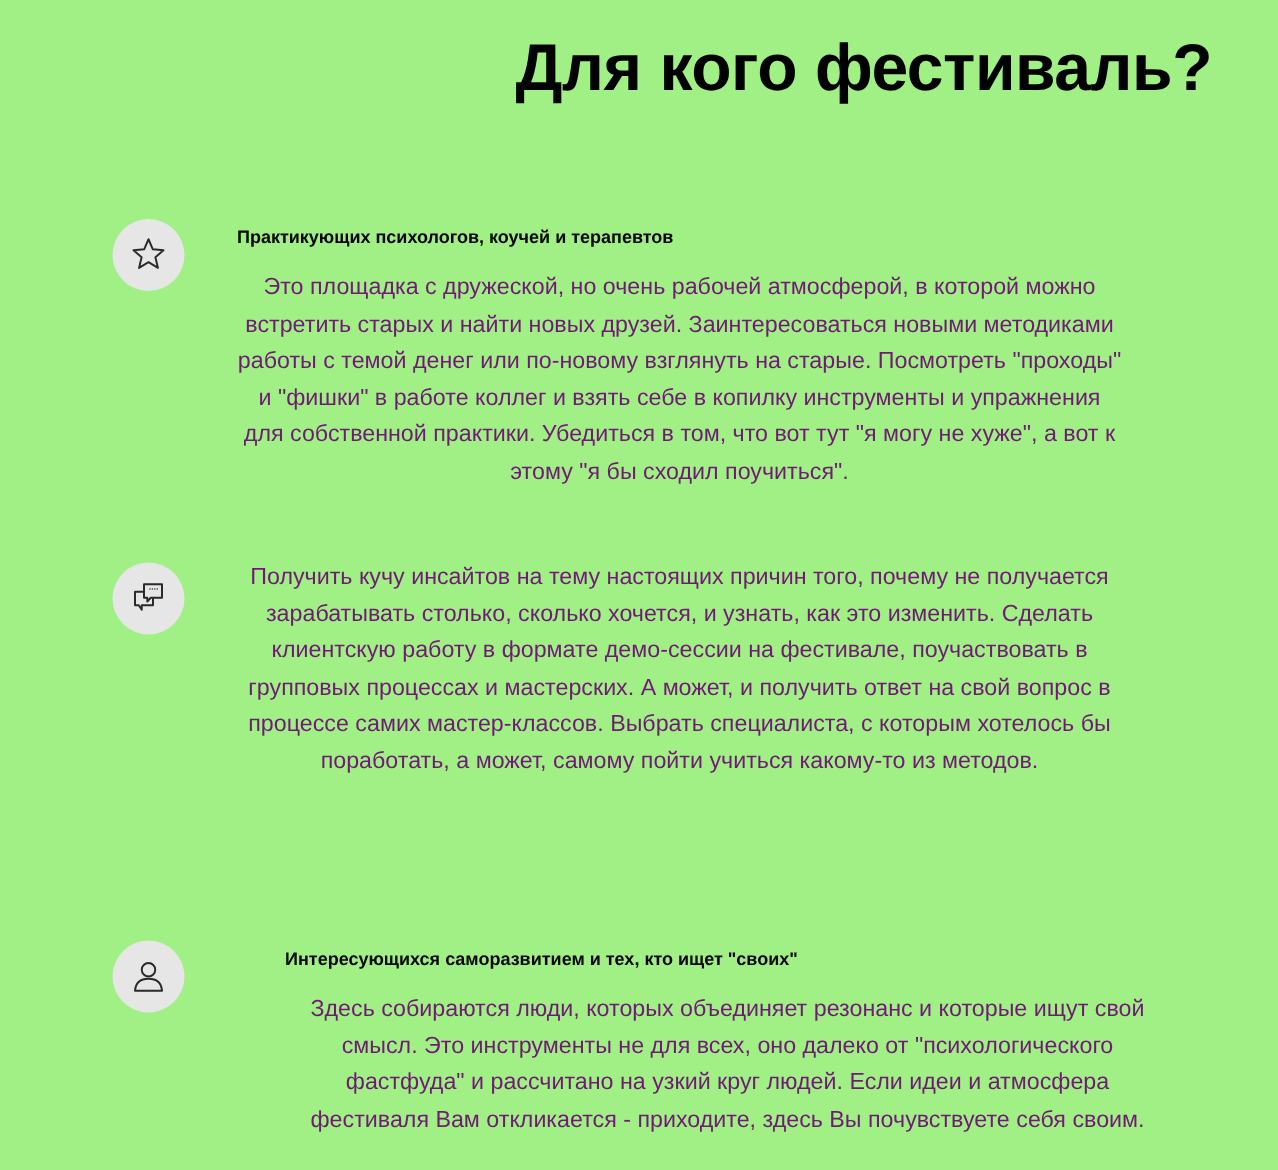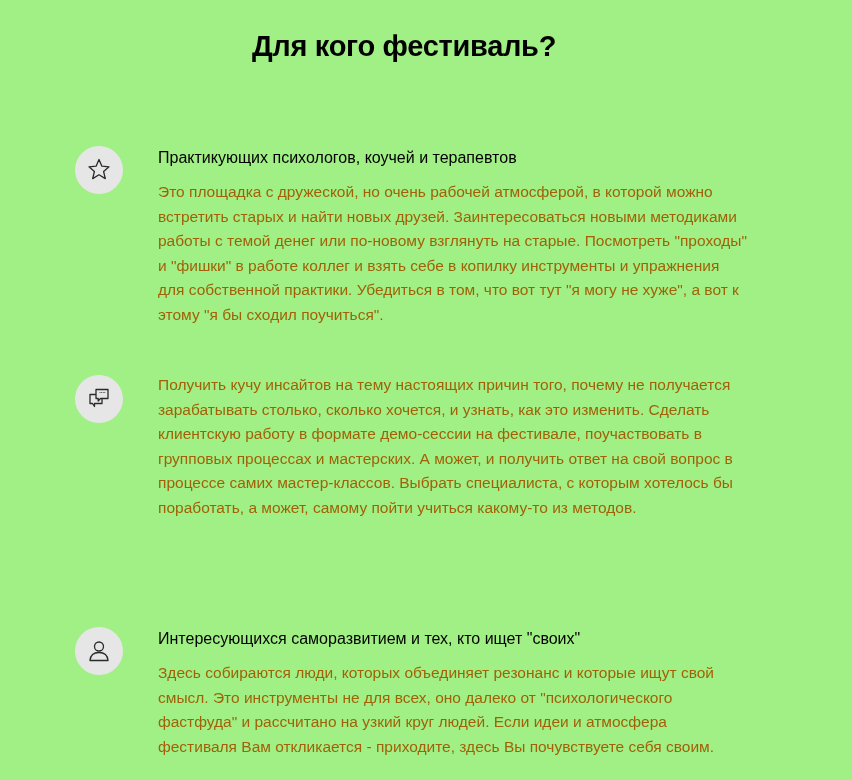--- a/index.html
+++ b/index.html
@@ -13,22 +13,22 @@
     body {
       font-family: "Liberation Sans", "DejaVu Sans", sans-serif;
       color: #000;
       position: relative;
     }
     .page-title {
       position: absolute;
       left: 0;
       top: 22px;
       width: 808px;
-      text-align: center;
-      font-size: 29px;
+      text-align: right;
+      font-size: 44px;
       font-weight: 700;
       line-height: 48px;
       margin: 0;
       letter-spacing: -0.3px;
     }
     .item {
       position: absolute;
       left: 75px;
       width: 680px;
     }
@@ -49,38 +49,39 @@
       height: 28px;
       display: block;
     }
     .item-content {
       position: absolute;
       left: 83px;
       top: 0;
       width: 590px;
     }
     .item-title {
-      font-size: 16px;
-      font-weight: 400;
+      font-size: 12px;
+      font-weight: 700;
       line-height: 24px;
       margin: 0 0 10px 0;
     }
     .item-text {
       font-size: 15.5px;
       font-weight: 400;
       line-height: 24.6px;
-      color: #a16207;
+      color: #701a75;
       margin: 0;
+      text-align: center;
     }
     #item-1 { top: 146px; }
     #item-1 .item-content { top: 0; }
     #item-2 { top: 375px; }
     #item-2 .item-content { top: -2px; }
     #item-3 { top: 627px; }
-    #item-3 .item-content { top: 0; }
+    #item-3 .item-content { top: 0; margin-left: 32px; }
   </style>
 </head>
 <body>
 
 <h1 class="page-title">Для кого фестиваль?</h1>
 
 <section class="item" id="item-1">
   <div class="icon-circle">
     <svg viewBox="0 0 28 28" fill="none" stroke="#2a2a2a" stroke-width="1.3" stroke-linejoin="round">
       <path d="M14 3.5 L16.9 10.2 L24 10.8 L18.6 15.5 L20.3 22.6 L14 18.8 L7.7 22.6 L9.4 15.5 L4 10.8 L11.1 10.2 Z"></path>

